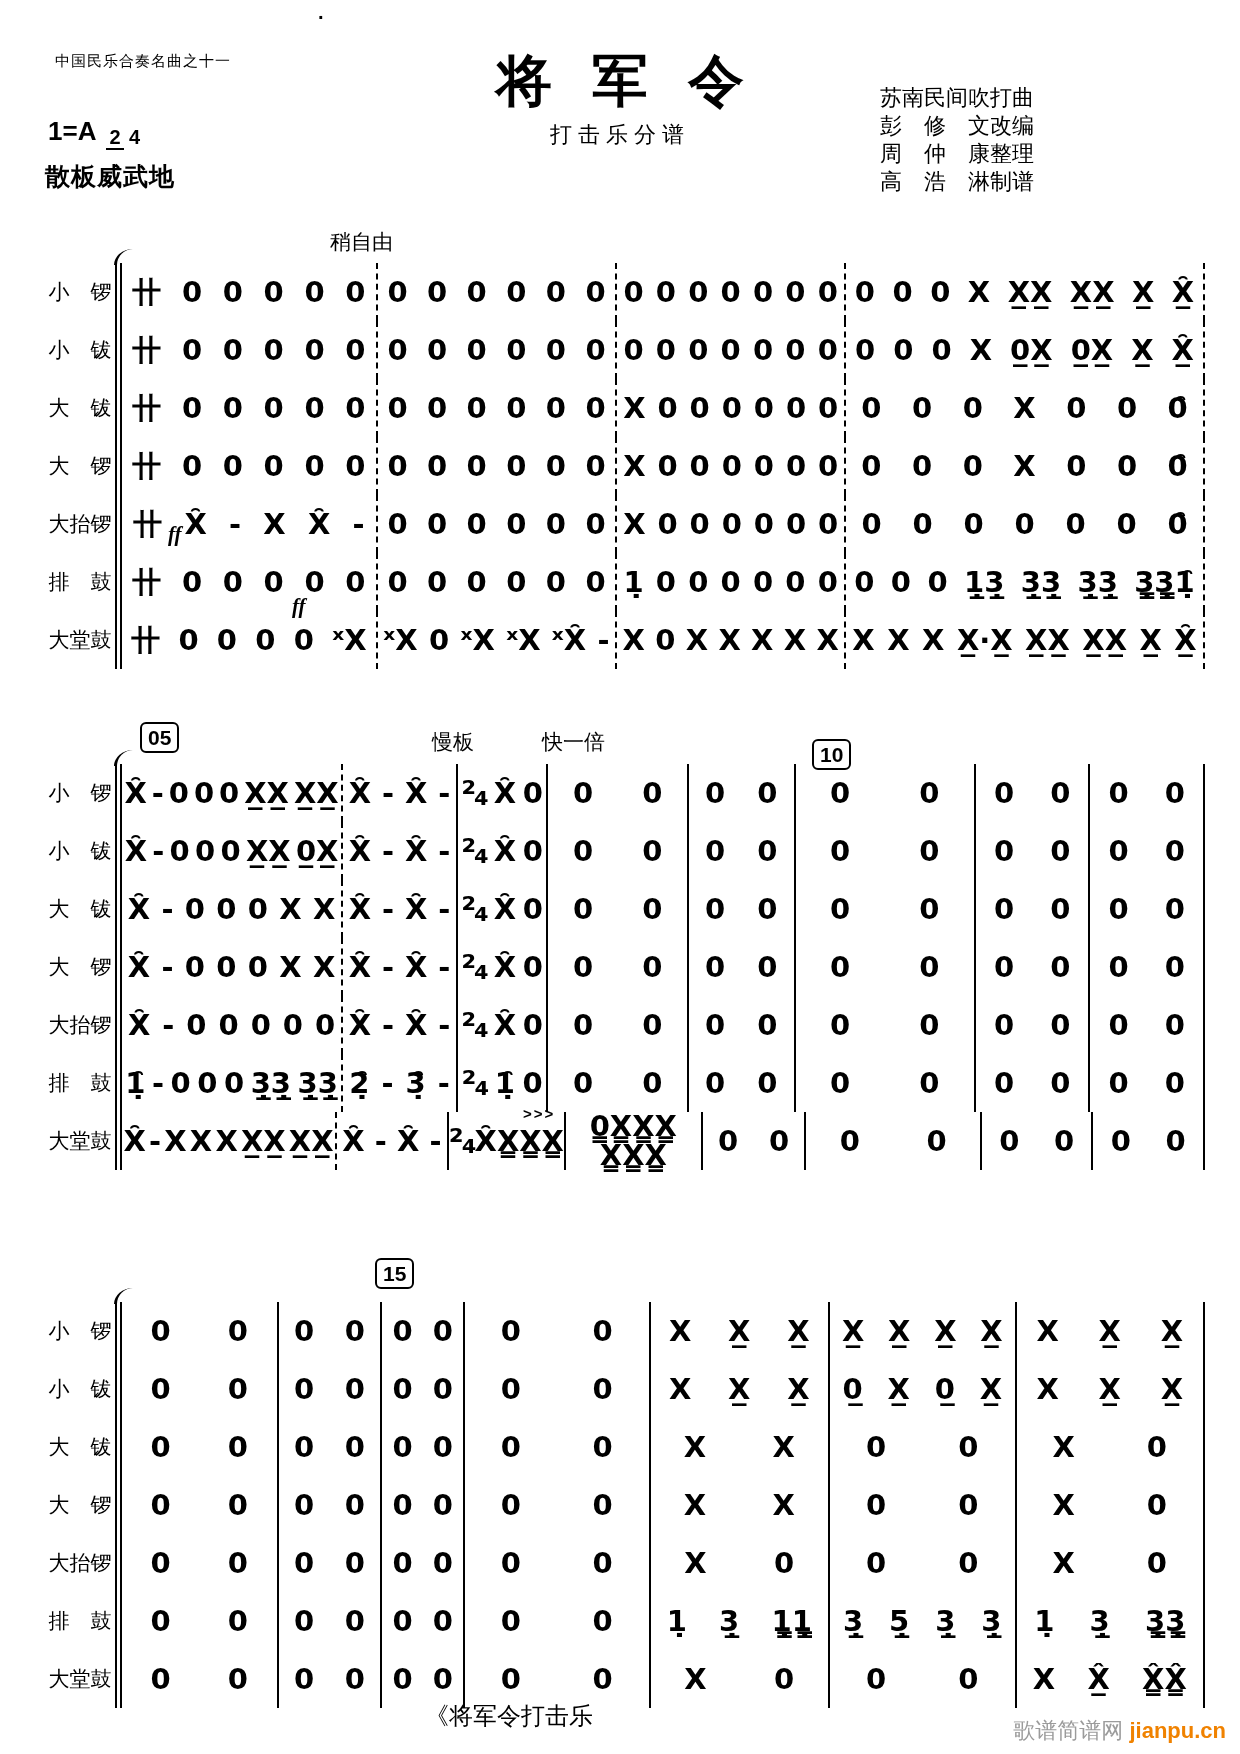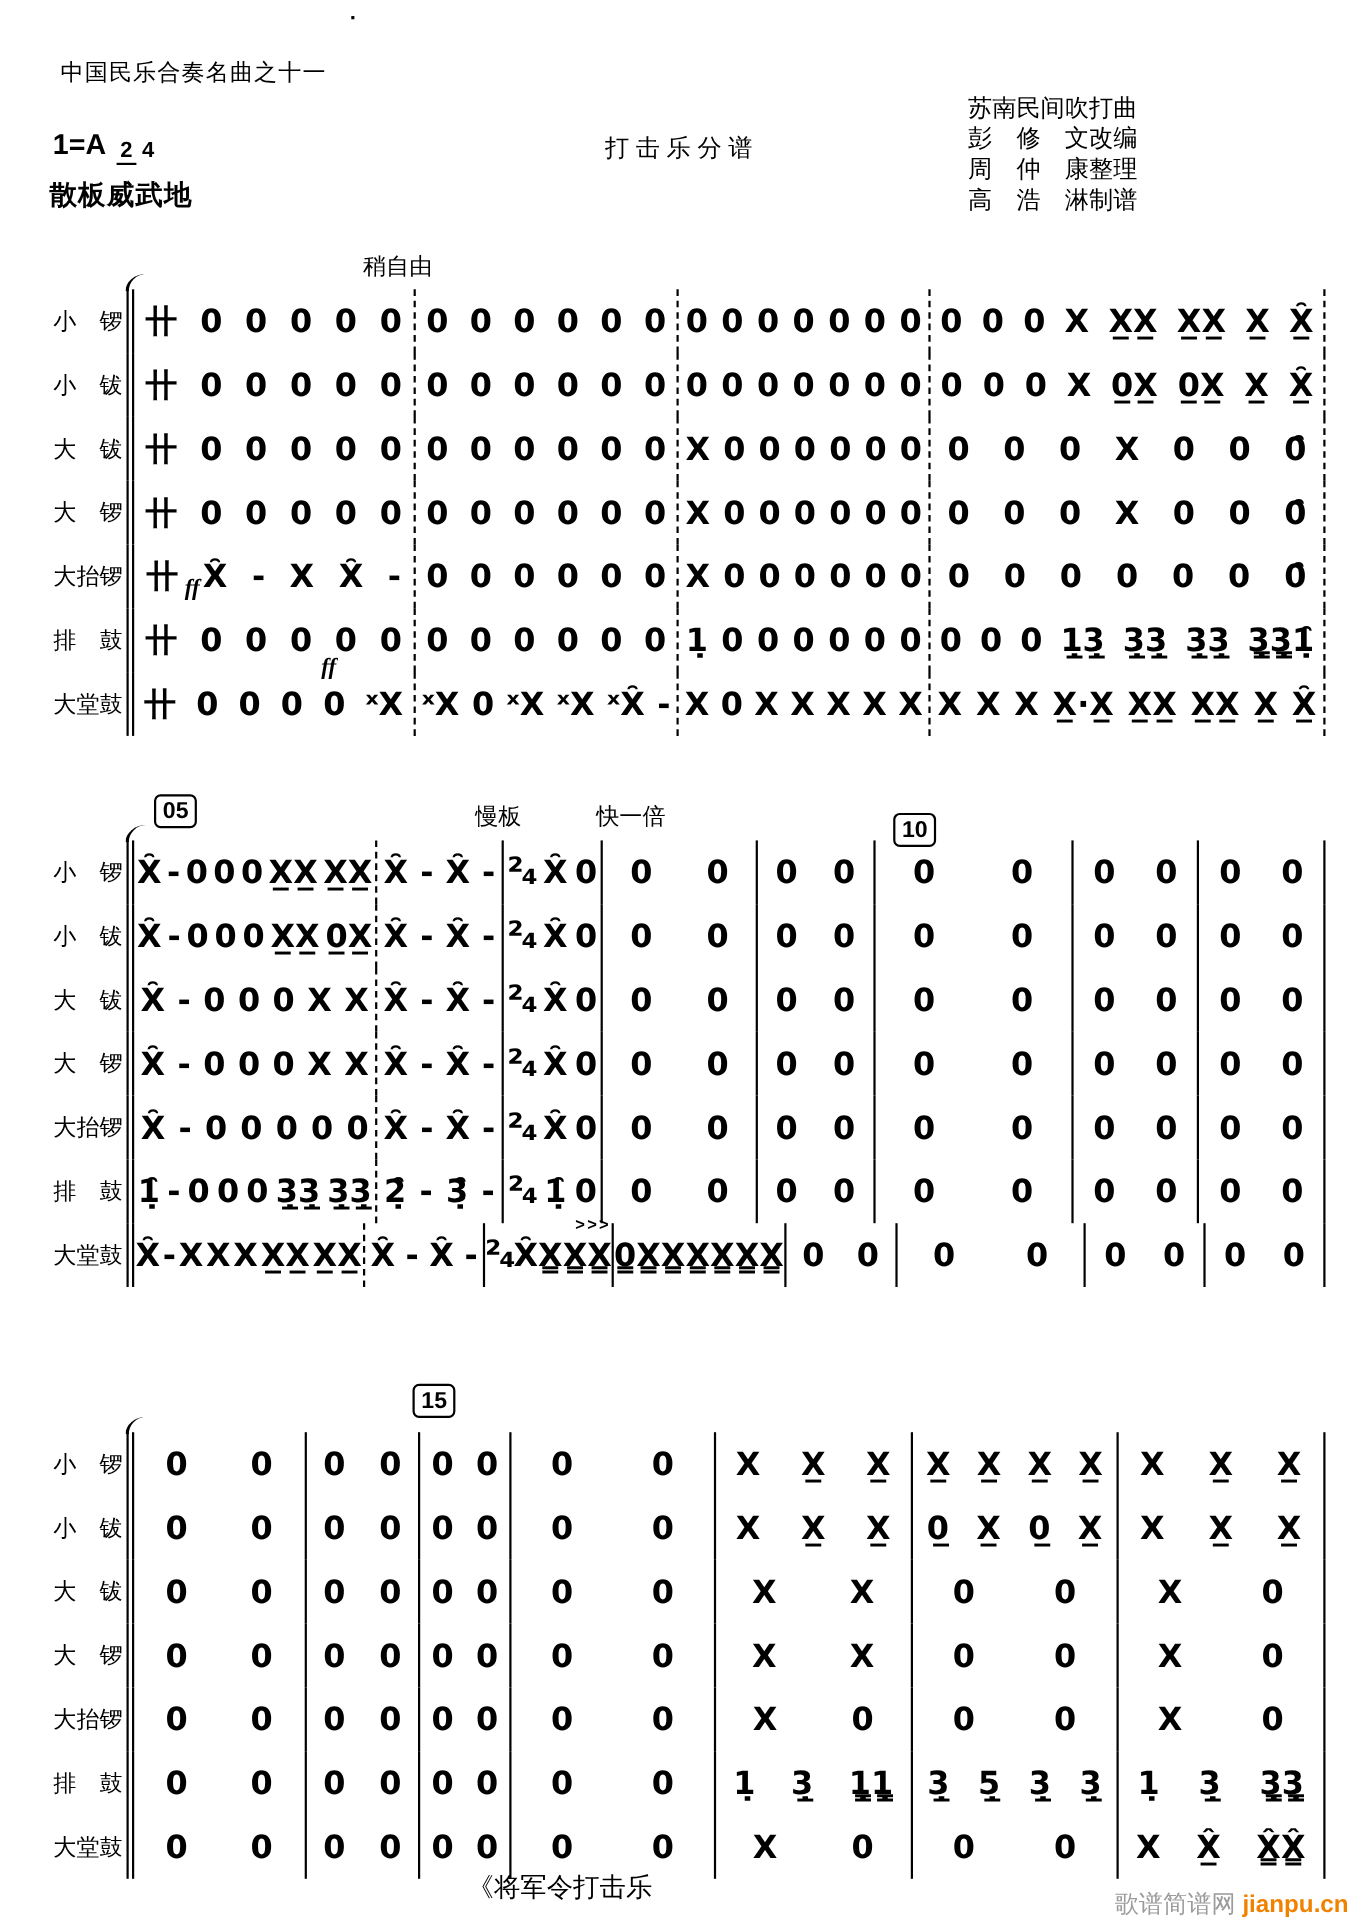--- a/index.html
+++ b/index.html
@@ -1,20 +1,20 @@
 <!DOCTYPE html>
 <html><head>
 <meta charset="utf-8">
 <style>
   html,body{margin:0;padding:0;background:#fff;}
   #page{position:relative;width:1240px;height:1754px;background:#fff;overflow:hidden;
         font-family:"Liberation Sans","DejaVu Sans",sans-serif;color:#000;}
 
   
-  .series{position:absolute;left:55px;top:52px;font-size:21px;letter-spacing:1px;font-family:Liberation Serif, serif;}
+  .series{position:absolute;left:55px;top:52px;font-size:15px;letter-spacing:1px;font-family:Liberation Serif, serif;}
   .title{position:absolute;left:0;top:44px;width:1240px;text-align:center;
          font-family:"Liberation Serif","DejaVu Serif",serif;font-weight:bold;font-size:56px;letter-spacing:40px;text-indent:40px;}
   .subtitle{position:absolute;left:0;top:120px;width:1240px;text-align:center;font-size:22px;letter-spacing:6px;}
   .credits{position:absolute;left:880px;top:84px;width:200px;font-size:22px;line-height:28px;white-space:pre;}
   .keysig{position:absolute;left:48px;top:116px;font-weight:bold;font-size:26px;display:flex;align-items:flex-end;}
   .keysig .frac{display:inline-block;margin-left:10px;text-align:center;font-size:20px;line-height:19px;}
   .keysig .frac .num{border-bottom:2px solid #000;padding:0 3px;}
   .tempo{position:absolute;left:45px;top:160px;font-size:25px;font-weight:bold;letter-spacing:1px;}
   .topdot{position:absolute;left:318px;top:6px;font-size:20px;font-weight:bold;}
 
@@ -49,20 +49,21 @@
   .wm-gray{color:#9b9b9b;}
   .wm-orange{color:#f08200;font-weight:bold;}
 </style>
 </head>
 <body>
 
 <div id="page">
 
   <div class="topdot">·</div>
   <div class="series">中国民乐合奏名曲之十一</div>
+  <div class="title">将军令</div>
   <div class="subtitle">打击乐分谱</div>
   <div class="credits">苏南民间吹打曲
 彭　修　文改编
 周　仲　康整理
 高　浩　淋制谱</div>
   <div class="keysig">
     <span>1=A</span>
     <span class="frac">
       <span class="num">2</span>
       <span class="den">4</span>
@@ -639,21 +640,21 @@
             <span class="tok">X̑</span>
             <span class="tok">-</span>
             <span class="tok">X̑</span>
             <span class="tok">-</span>
           </div>
           <div class="bar solid" style="flex-grow: 89; flex-basis: 0px;">
             <span class="tok ts">²₄</span>
             <span class="tok">X̑</span>
             <span class="tok">X̳X̳X̳</span>
           </div>
-          <div class="bar solid" style="flex-grow: 139; flex-basis: 0px;">
+          <div class="bar solid" style="flex-grow: 139; flex-basis: 0px; flex-direction: column;">
             <span class="tok">0̳X̳X̳X̳</span>
             <span class="tok">X̳X̳X̳</span>
           </div>
           <div class="bar solid" style="flex-grow: 105; flex-basis: 0px;">
             <span class="tok">0</span>
             <span class="tok">0</span>
           </div>
           <div class="bar solid" style="flex-grow: 179; flex-basis: 0px;">
             <span class="tok">0</span>
             <span class="tok">0</span>

